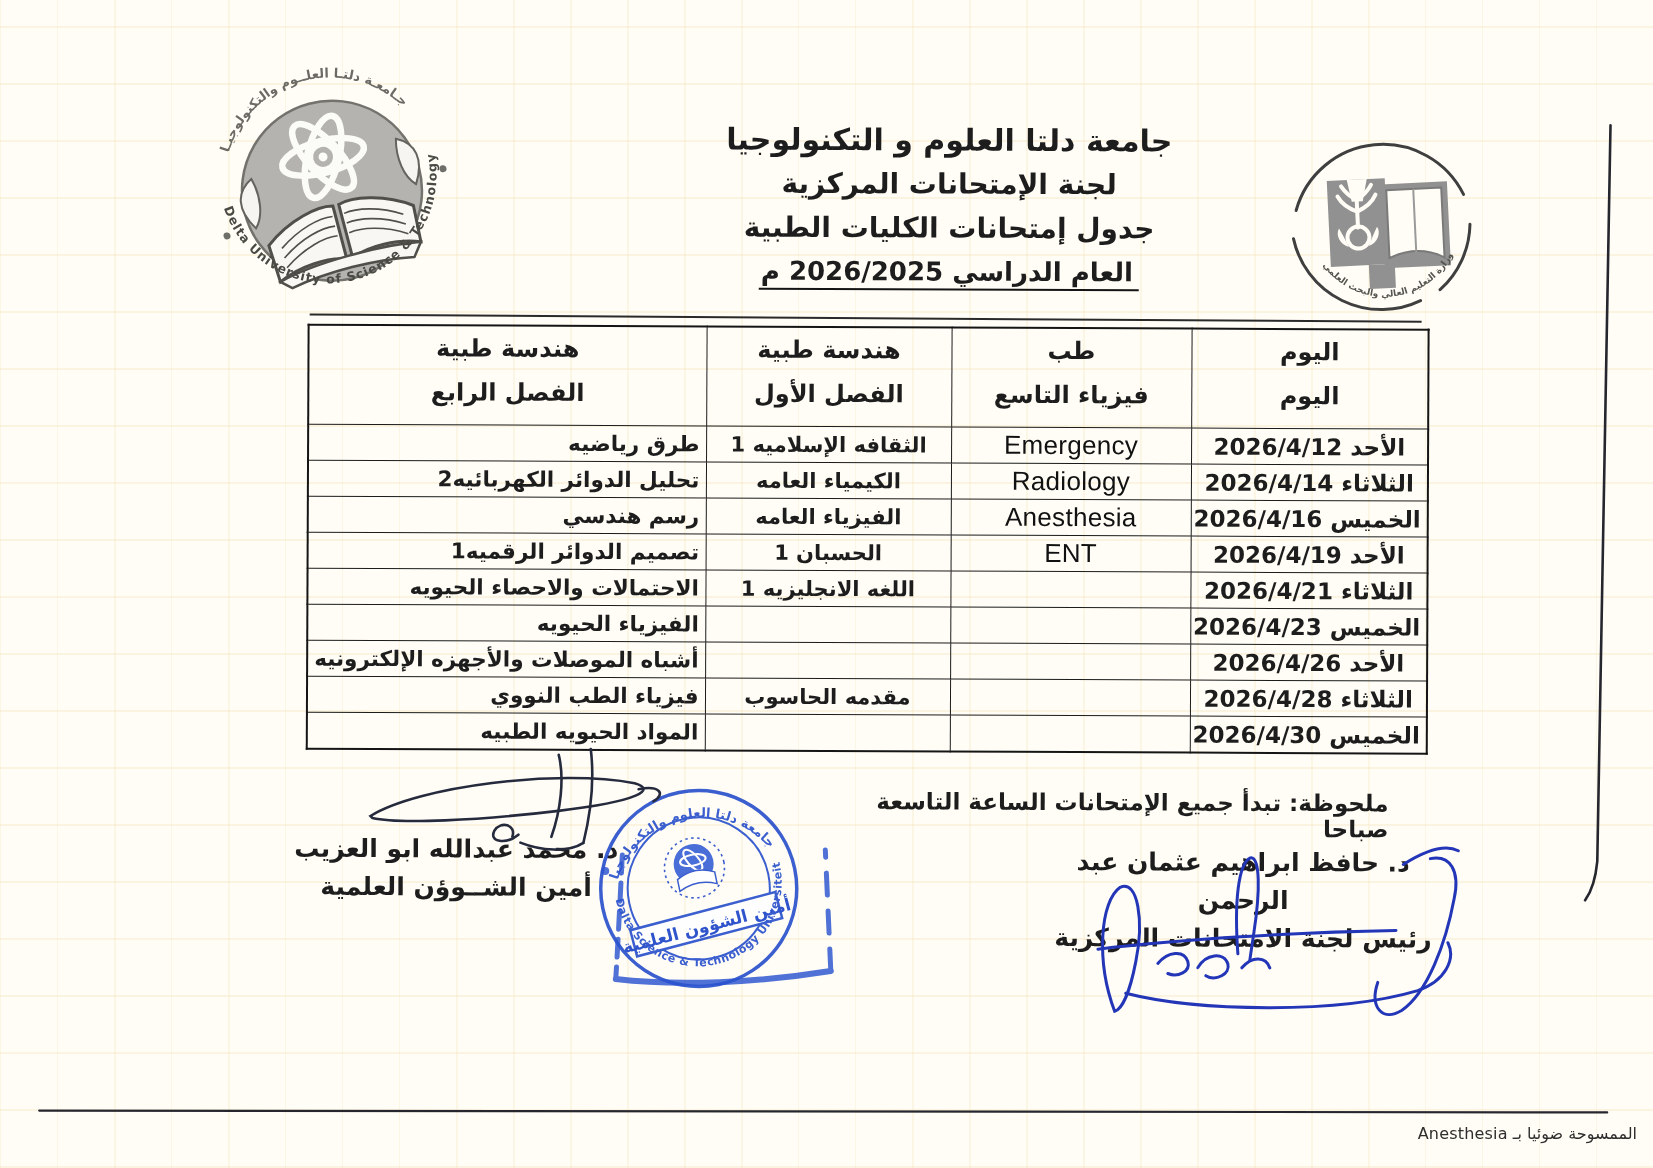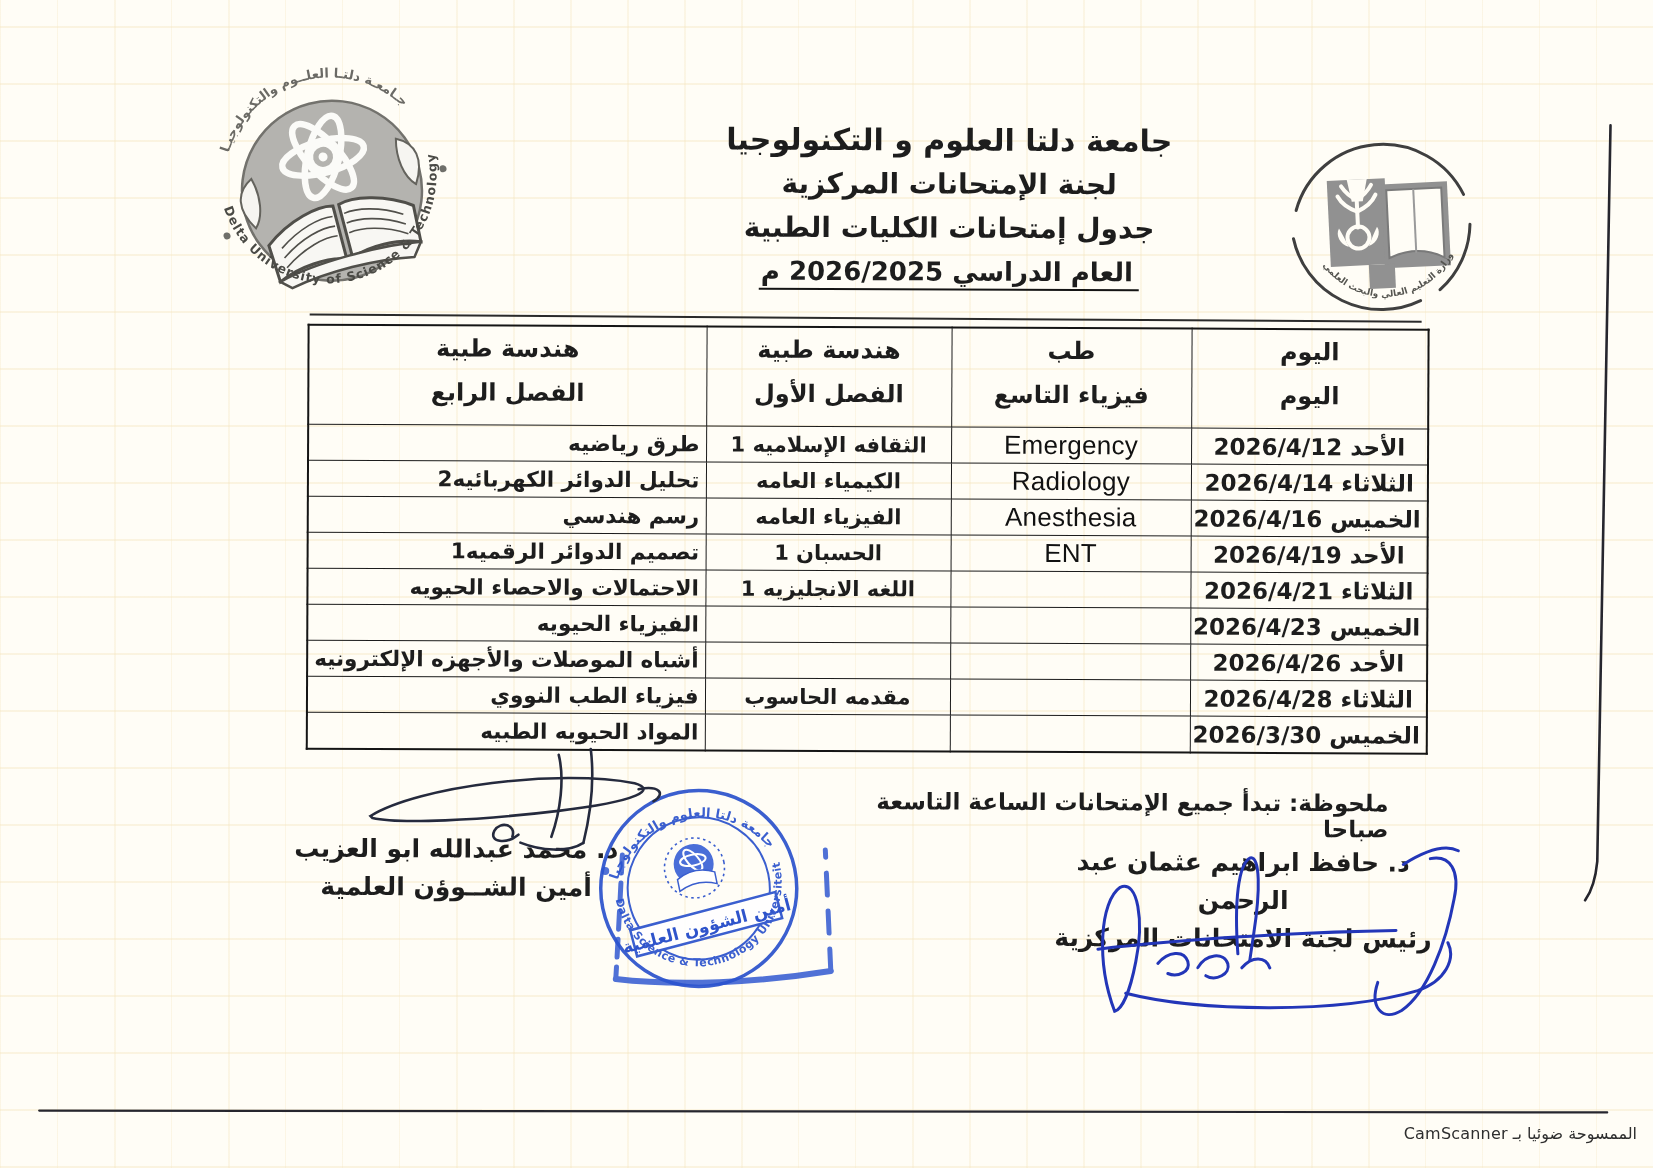--- a/index.html
+++ b/index.html
@@ -213,21 +213,21 @@
             <td class="c-e1"></td>
             <td class="c-e4">أشباه الموصلات والأجهزه الإلكترونيه</td>
           </tr>
           <tr>
             <td class="c-day">الثلاثاء 2026/4/28</td>
             <td class="c-med"></td>
             <td class="c-e1">مقدمه الحاسوب</td>
             <td class="c-e4">فيزياء الطب النووي</td>
           </tr>
           <tr>
-            <td class="c-day">الخميس 2026/3/30</td>
+            <td class="c-day">الخميس 2026/4/30</td>
             <td class="c-med"></td>
             <td class="c-e1"></td>
             <td class="c-e4">المواد الحيويه الطبيه</td>
           </tr>
         </tbody>
       </table>
     </div>
 
     <div class="note">ملحوظة: تبدأ جميع الإمتحانات الساعة التاسعة صباحا</div>
 
@@ -299,14 +299,14 @@
       </g>
 
       <g stroke="#26262e" fill="none" stroke-linecap="round">
         <path d="M 1609,122 C 1605,420 1603,680 1599,858 C 1597,880 1592,890 1587,897" stroke-width="2.6"></path>
         <path d="M 42,1114 L 1610,1109" stroke-width="2.2"></path>
       </g>
     </svg>
 
   </div>
 
-  <div class="scan-footer">الممسوحة ضوئيا بـ CamScanner</div>
+  <div class="scan-footer">الممسوحة ضوئيا بـ Anesthesia</div>
 </div>
 
 </body></html>

